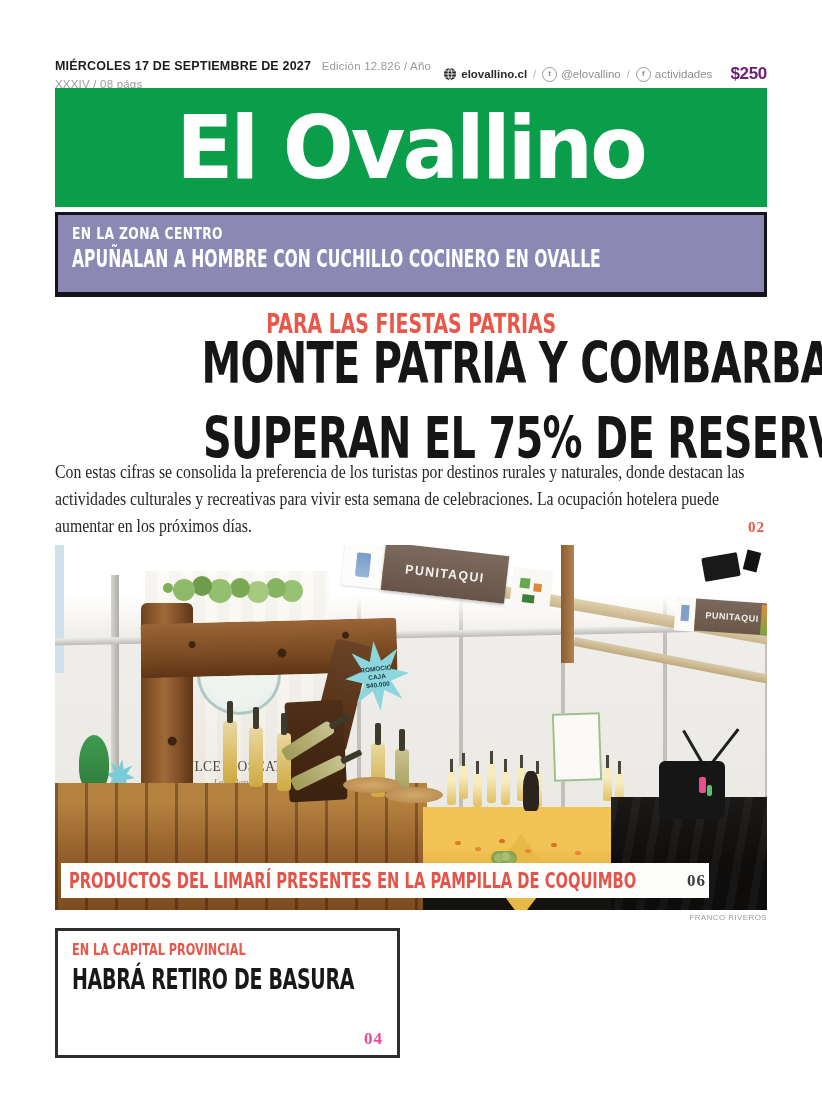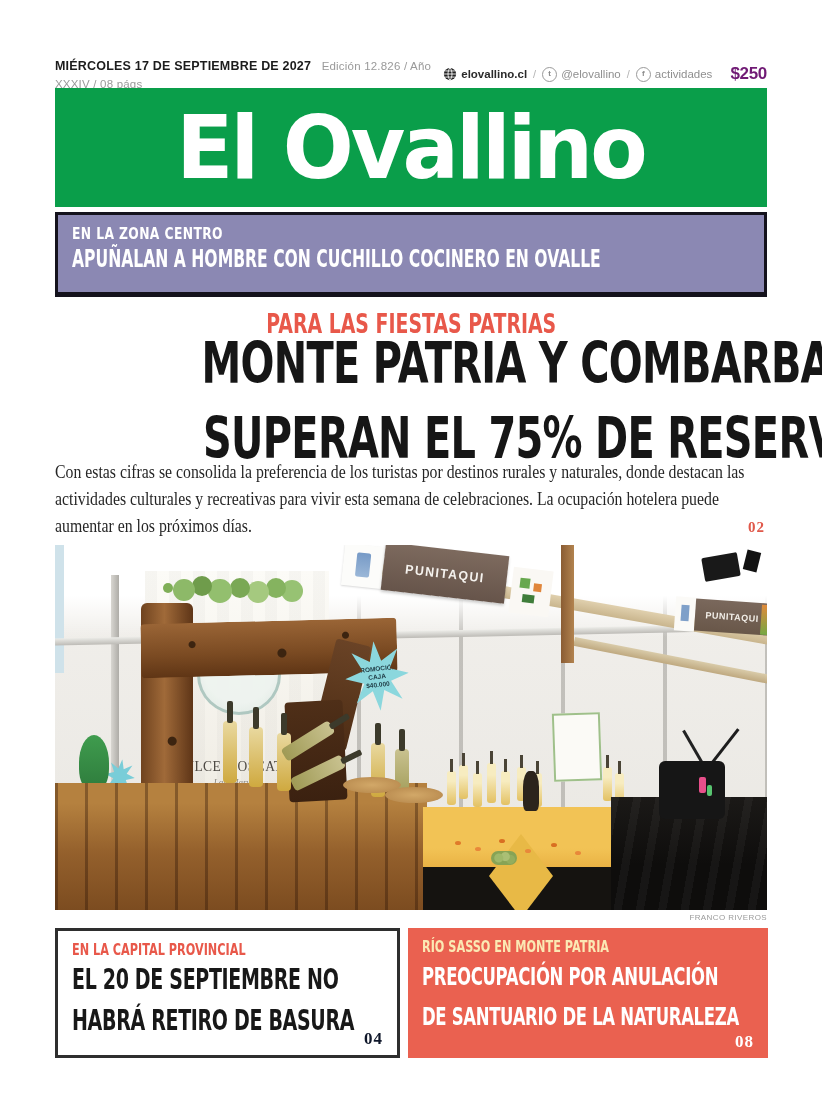--- a/index.html
+++ b/index.html
@@ -190,21 +190,21 @@
       font-family:"DejaVu Sans",sans-serif;font-weight:bold;font-size:15px;}
   .box-left .kicker span{color:#e8584a;}
   .box-right .kicker span{color:#fbe9b4;}
   .box .bh{display:block;margin-top:5px;line-height:32px;}
   .box .bh span{display:inline-block;white-space:nowrap;transform-origin:0 50%;
       font-family:"DejaVu Sans",sans-serif;font-weight:bold;letter-spacing:-.5px;}
   .box-left .bh span{font-size:28px;color:#181818;transform:scaleX(.68);}
   .box-right .bh span{font-size:25px;color:#ffffff;transform:scaleX(.66);}
   .box .pg{position:absolute;right:14px;bottom:6px;font-family:"Liberation Serif",serif;font-weight:bold;
       font-size:17px;letter-spacing:1px;}
-  .box-left .pg{color:#0f172a;}
+  .box-left .pg{color:#ec4899;}
   .box-right .pg{color:#ffffff;}
 </style>
 </head>
 <body>
 
 <div class="page">
 
   <div class="topbar">
     <div>
       <span class="tb-date">MIÉRCOLES 17 DE SEPTIEMBRE DE 2027</span>
@@ -319,32 +319,29 @@
     <div class="ph-fig"></div>
     <div class="ph-card"></div>
     <div class="ph-petals"></div>
     <div class="ph-grapes"></div>
     <div class="ph-table-black"></div>
     <div class="ph-cart-handle"></div>
     <div class="ph-cart-handle2"></div>
     <div class="ph-cart-body"></div>
     <div class="ph-cart-mark1"></div>
     <div class="ph-cart-mark2"></div>
+    <div class="ph-caption">
+      <span class="txtwrap"><span class="txt">PRODUCTOS DEL LIMARÍ PRESENTES EN LA PAMPILLA DE COQUIMBO</span></span>
+      <span class="pg">06</span>
+    </div>
   </div>
 
   <div class="credit">FRANCO RIVEROS</div>
 
   <div class="boxes">
     <div class="box box-left">
       <span class="kicker"><span>EN LA CAPITAL PROVINCIAL</span></span>
-      <span class="bh"><span>EL 20 DE SEPTIEMBRE NO</span></span>
       <span class="bh"><span>HABRÁ RETIRO DE BASURA</span></span>
       <span class="pg">04</span>
     </div>
-    <div class="box box-right">
-      <span class="kicker"><span>RÍO SASSO EN MONTE PATRIA</span></span>
-      <span class="bh"><span>PREOCUPACIÓN POR ANULACIÓN</span></span>
-      <span class="bh"><span>DE SANTUARIO DE LA NATURALEZA</span></span>
-      <span class="pg">08</span>
-    </div>
   </div>
 
 </div>
 
 </body></html>

